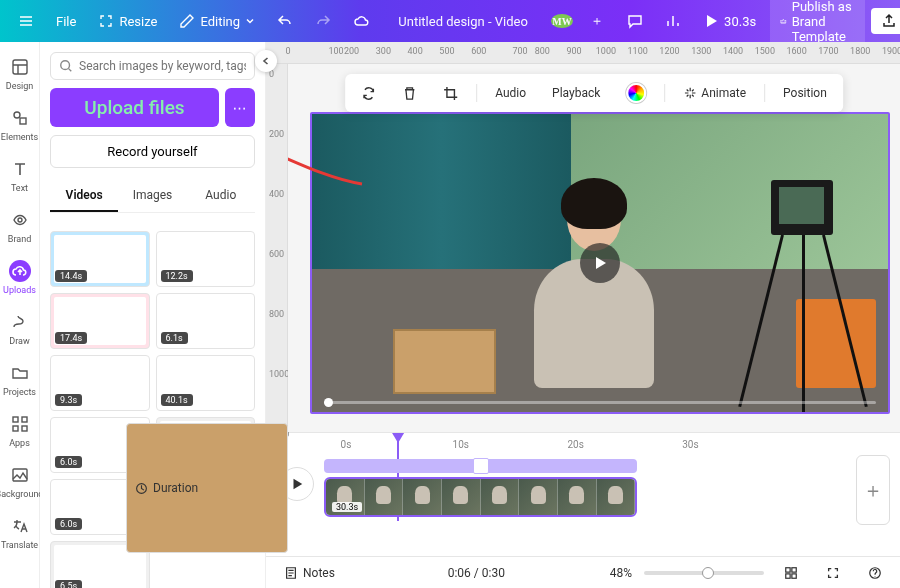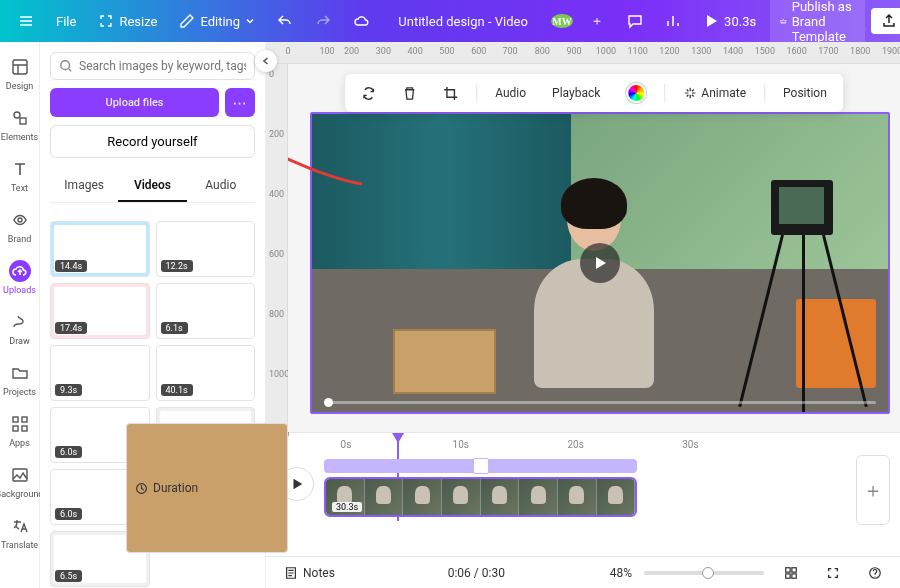--- a/index.html
+++ b/index.html
@@ -27,21 +27,21 @@
 .rail-item.active .rico { background:#8b3dff; color:#fff; border-radius:50%; }
 .rico { width:22px; height:22px; display:flex; align-items:center; justify-content:center; color:#555; }
 
 
 .panel { width:226px; background:#fff; border-right:1px solid #eee; display:flex; flex-direction:column; position:relative; }
 .panel-close { position:absolute; right:-12px; top:8px; width:22px; height:22px; border-radius:50%; background:#fff; box-shadow:0 1px 4px rgba(0,0,0,.2); display:flex; align-items:center; justify-content:center; font-size:12px; cursor:pointer; z-index:5; }
 .panel-inner { padding:10px; display:flex; flex-direction:column; gap:8px; overflow:hidden; }
 .search { display:flex; align-items:center; gap:6px; border:1px solid #e0e0e0; border-radius:6px; padding:6px 8px; font-size:12px; color:#888; }
 .search input { border:none; outline:none; flex:1; font-size:12px; }
 .upload-row { display:flex; gap:6px; }
-.upload-btn { flex:1; background:#8b3dff; color:#e5e5e5; border:none; border-radius:6px; padding:8px 0; font-size:11px; font-weight:500; cursor:pointer; }
+.upload-btn { flex:1; background:#8b3dff; color:#86efac; border:none; border-radius:6px; padding:8px 0; font-size:19px; font-weight:500; cursor:pointer; }
 .upload-more { width:30px; background:#8b3dff; border-radius:6px; color:#fff; display:flex; align-items:center; justify-content:center; cursor:pointer; font-size:14px; letter-spacing:1px; }
 .record-btn { border:1px solid #e0e0e0; background:#fff; border-radius:6px; padding:8px 0; font-size:13px; cursor:pointer; }
 .ptabs { display:flex; border-bottom:1px solid #eee; margin-top:4px; }
 .ptab { flex:1; text-align:center; font-size:12px; padding:8px 0; cursor:pointer; color:#444; }
 .ptab.active { color:#111; font-weight:600; border-bottom:2px solid #111; }
 .grid { flex:1; display:grid; grid-template-columns:1fr 1fr; gap:6px; padding:8px 10px; overflow-y:auto; }
 .thumb { position:relative; height:56px; background:#e9f0f6; border-radius:4px; border:1px solid #e3e3e3; overflow:hidden; }
 .thumb .dur { position:absolute; left:4px; bottom:4px; background:rgba(40,40,40,.85); color:#fff; font-size:9px; padding:1px 5px; border-radius:3px; }
 .thumb .tfill { position:absolute; inset:3px; background:#fff; border-radius:2px; }
 .t-blue{background:#bfe8ff;} .t-pink{background:#ffe1e8;} .t-gray{background:#f0f0f0;} .t-w{background:#fff;}
@@ -319,22 +319,22 @@
               </svg>
             </span>
           <input placeholder="Search images by keyword, tags, color..." style="">
         </div>
         <div class="upload-row">
           <button class="upload-btn">Upload files</button>
           <div class="upload-more">⋯</div>
         </div>
         <button class="record-btn">Record yourself</button>
         <div class="ptabs">
+          <div class="ptab active">Videos</div>
           <div class="ptab">Images</div>
-          <div class="ptab active">Videos</div>
           <div class="ptab">Audio</div>
         </div>
       </div>
       <div class="grid" id="thumb-grid">
           <div class="thumb t-blue">
             <div class="tfill"></div>
             <span class="dur">14.4s</span>
           </div>
           <div class="thumb t-w">
             <div class="tfill"></div>
@@ -375,27 +375,27 @@
           <div class="thumb t-gray">
             <div class="tfill"></div>
             <span class="dur">6.5s</span>
           </div>
         </div>
     </div>
 
     <div class="canvas-wrap">
       <div class="rulerH" id="rulerH">
           <span style="left: 22px;">0</span>
-          <span style="left: 61px;">100</span>
+          <span style="left: 70px;">100</span>
           <span style="left: 85.5789px;">200</span>
           <span style="left: 117.368px;">300</span>
           <span style="left: 149.158px;">400</span>
           <span style="left: 180.947px;">500</span>
           <span style="left: 212.737px;">600</span>
-          <span style="left: 244px;">700</span>
+          <span style="left: 254px;">700</span>
           <span style="left: 276.316px;">800</span>
           <span style="left: 308.105px;">900</span>
           <span style="left: 339.895px;">1000</span>
           <span style="left: 371.684px;">1100</span>
           <span style="left: 403.474px;">1200</span>
           <span style="left: 435.263px;">1300</span>
           <span style="left: 467.053px;">1400</span>
           <span style="left: 498.842px;">1500</span>
           <span style="left: 530.632px;">1600</span>
           <span style="left: 562.421px;">1700</span>

